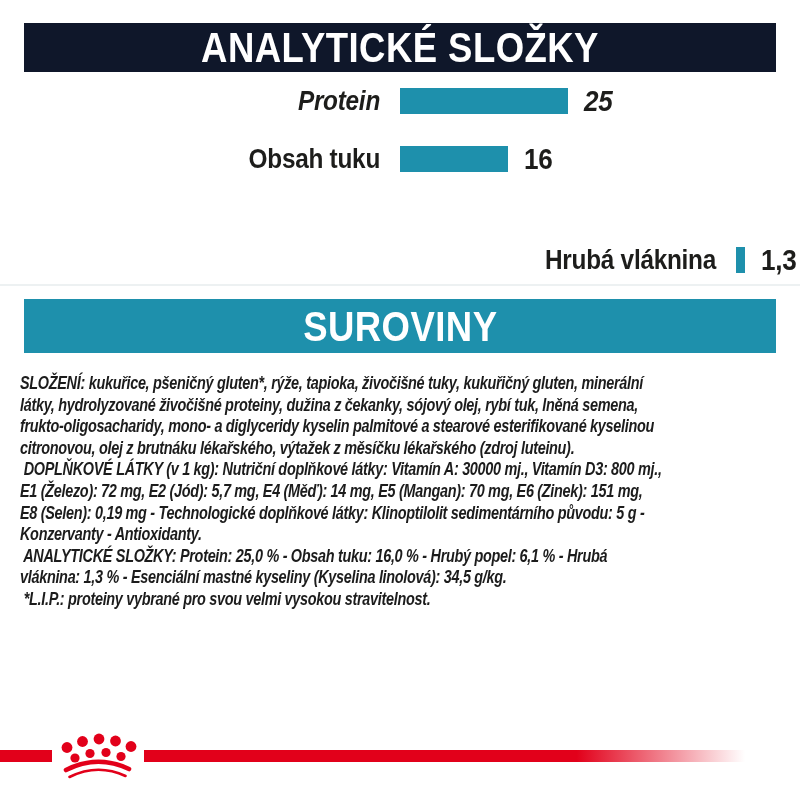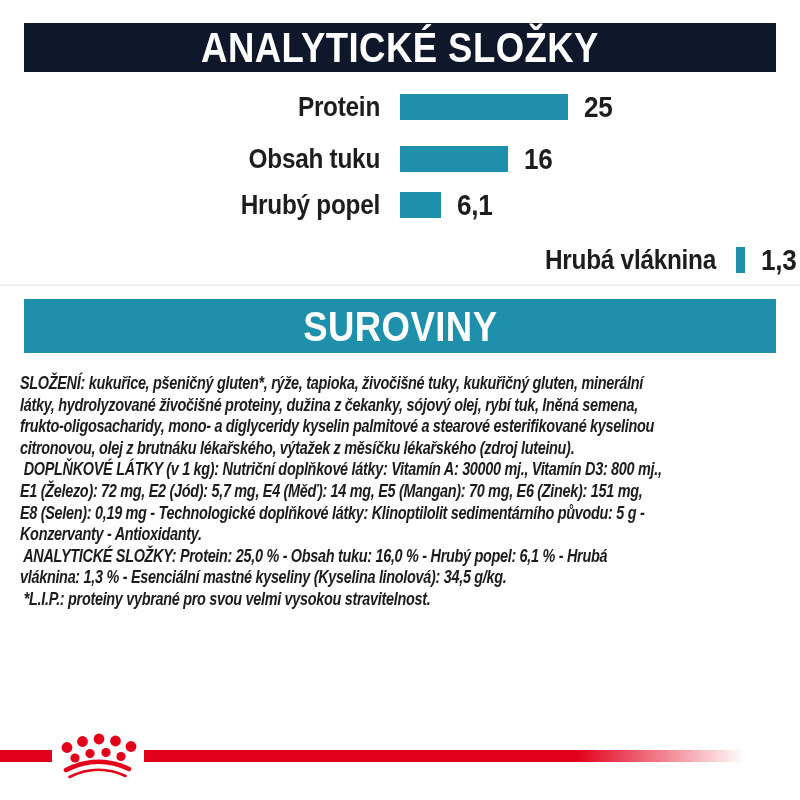--- a/index.html
+++ b/index.html
@@ -39,37 +39,32 @@
 <body>
 
 <div class="canvas">
 
   <div class="banner" id="banner-analytical" style="background: #0f172a;">
     <span class="banner-title">ANALYTICKÉ SLOŽKY</span>
   </div>
 
   <div class="chart">
 
-    <div class="chart-row" style="top:94px;">
+    <div class="chart-row" style="top:88px;font-style:italic;">
       <span class="bar-label">Protein</span>
       <div class="bar" style="width: 168px; background: rgb(30, 144, 172);"></div>
       <span class="bar-value">25</span>
     </div>
 
     <div class="chart-row" style="top:146px;">
       <span class="bar-label">Obsah tuku</span>
       <div class="bar" style="width: 108px; background: rgb(30, 144, 172);"></div>
       <span class="bar-value">16</span>
     </div>
 
-    <div class="chart-row" style="top:192px;">
-      <span class="bar-label">Hrubý popel</span>
-      <div class="bar" style="width: 41px; background: rgb(30, 144, 172);"></div>
-      <span class="bar-value">6,1</span>
-    </div>
 
     <div class="chart-row" style="top:247px;justify-content:flex-end;">
       <span class="bar-label">Hrubá vláknina</span>
       <div class="bar" style="width: 9px; background: rgb(30, 144, 172);"></div>
       <span class="bar-value">1,3</span>
     </div>
   </div>
 
   <div class="hairline"></div>
 

